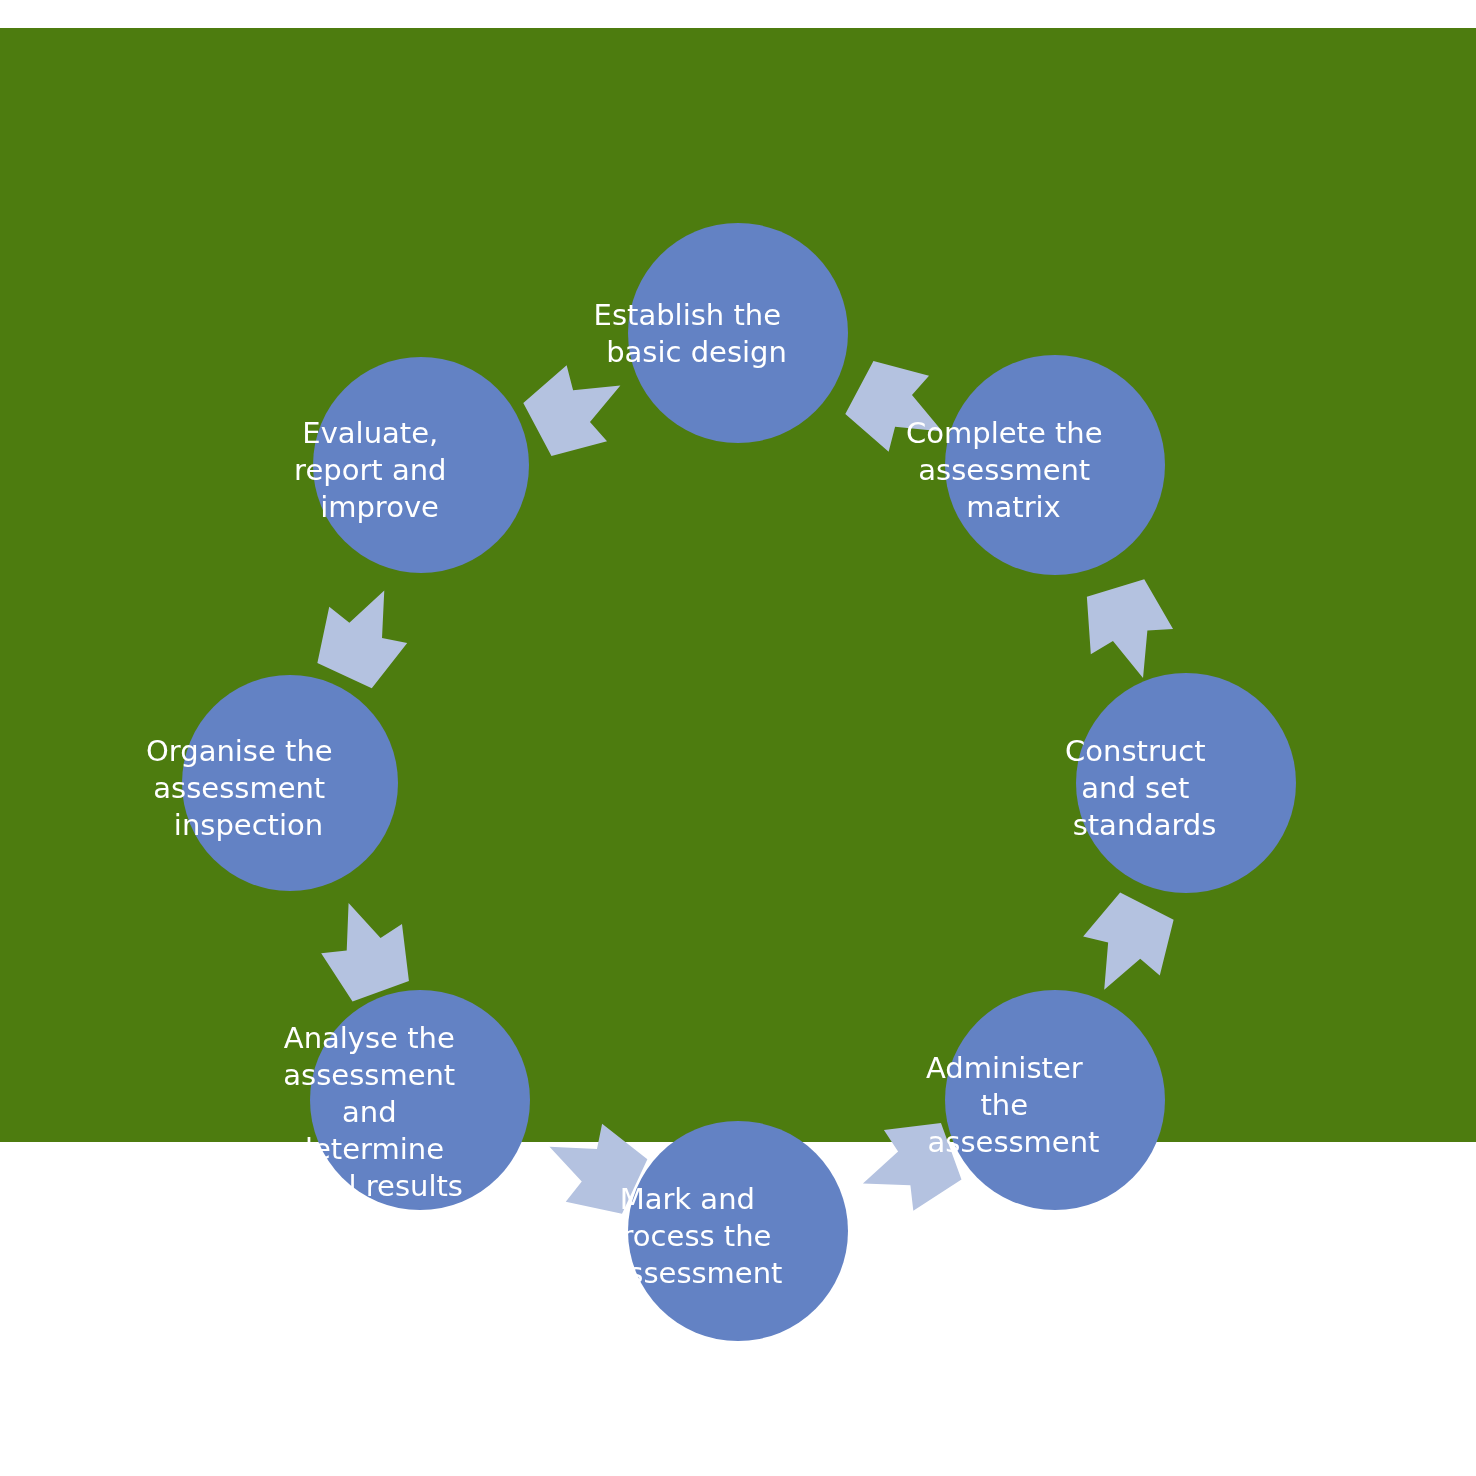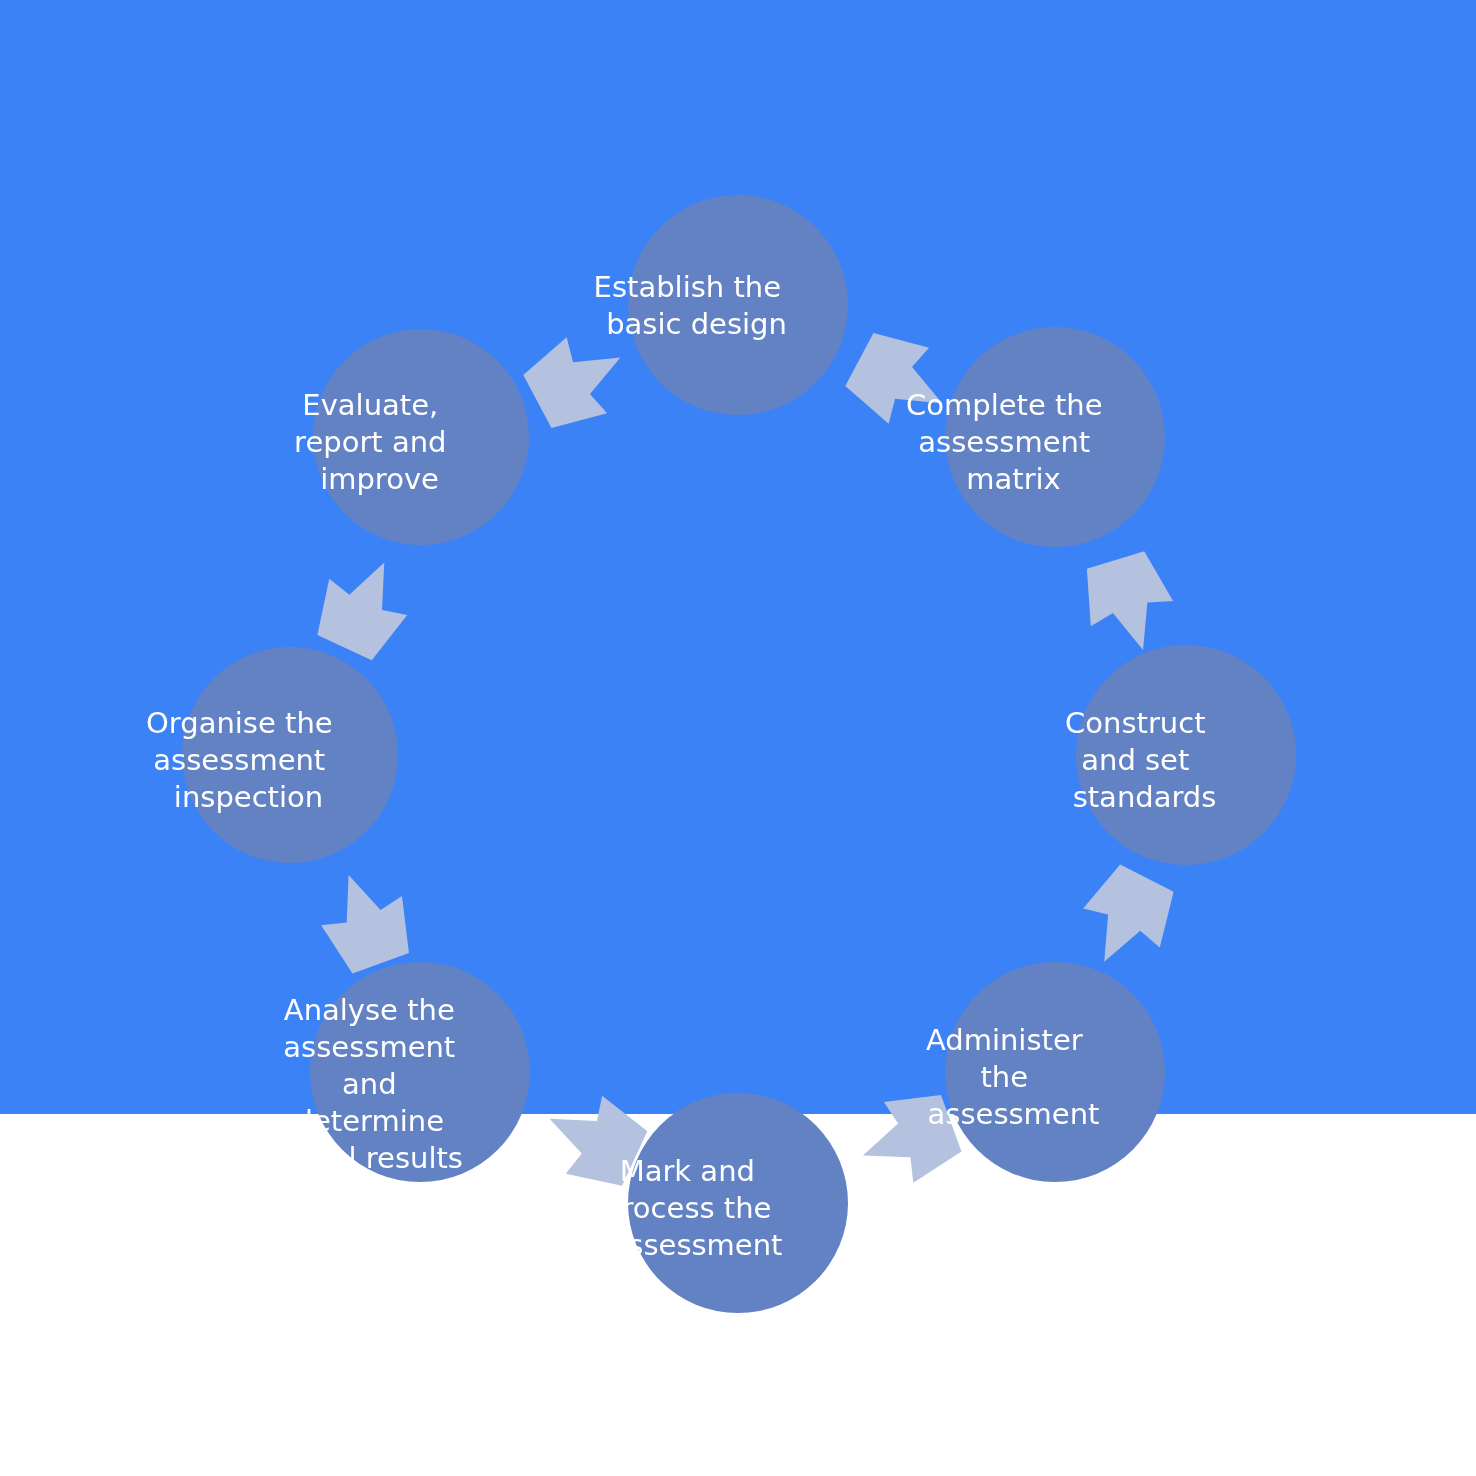--- a/index.html
+++ b/index.html
@@ -11,21 +11,22 @@
   body {
     width: 1476px;
     height: 1476px;
     overflow: hidden;
     font-family: "DejaVu Sans", "Liberation Sans", sans-serif;
   }
   #diagram-root {
     position: relative;
     width: 1476px;
     height: 1114px;
-    background: #3b82f6;
+    background: #4d7c0f;
+    margin-top: 28px;
   }
   #cycle-svg {
     display: block;
     width: 1476px;
     height: 1476px;
   }
   .node-circle {
     stroke: none;
   }
   .node-label {

